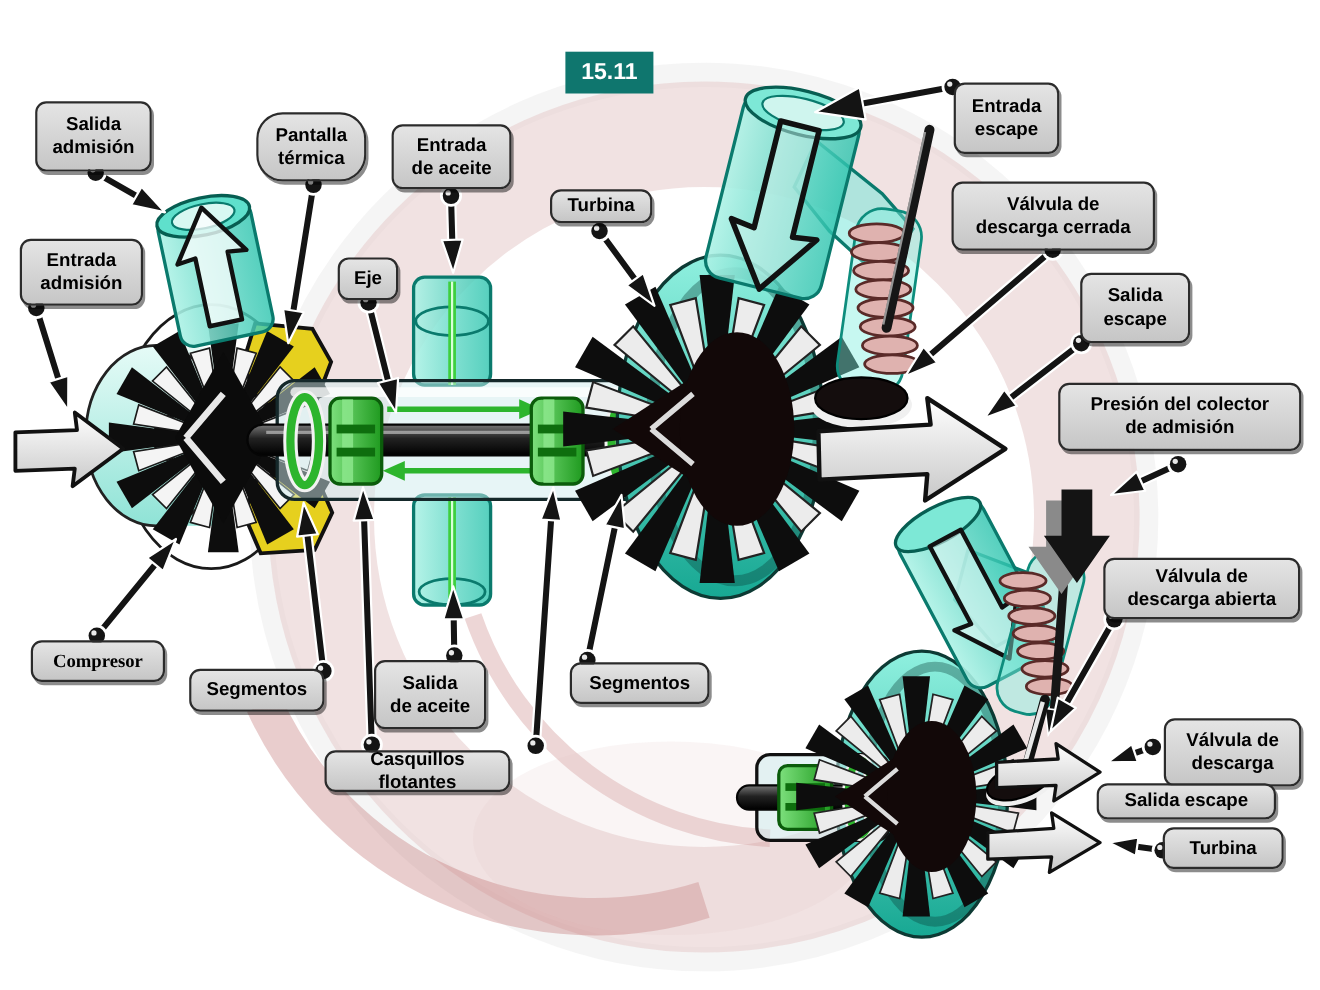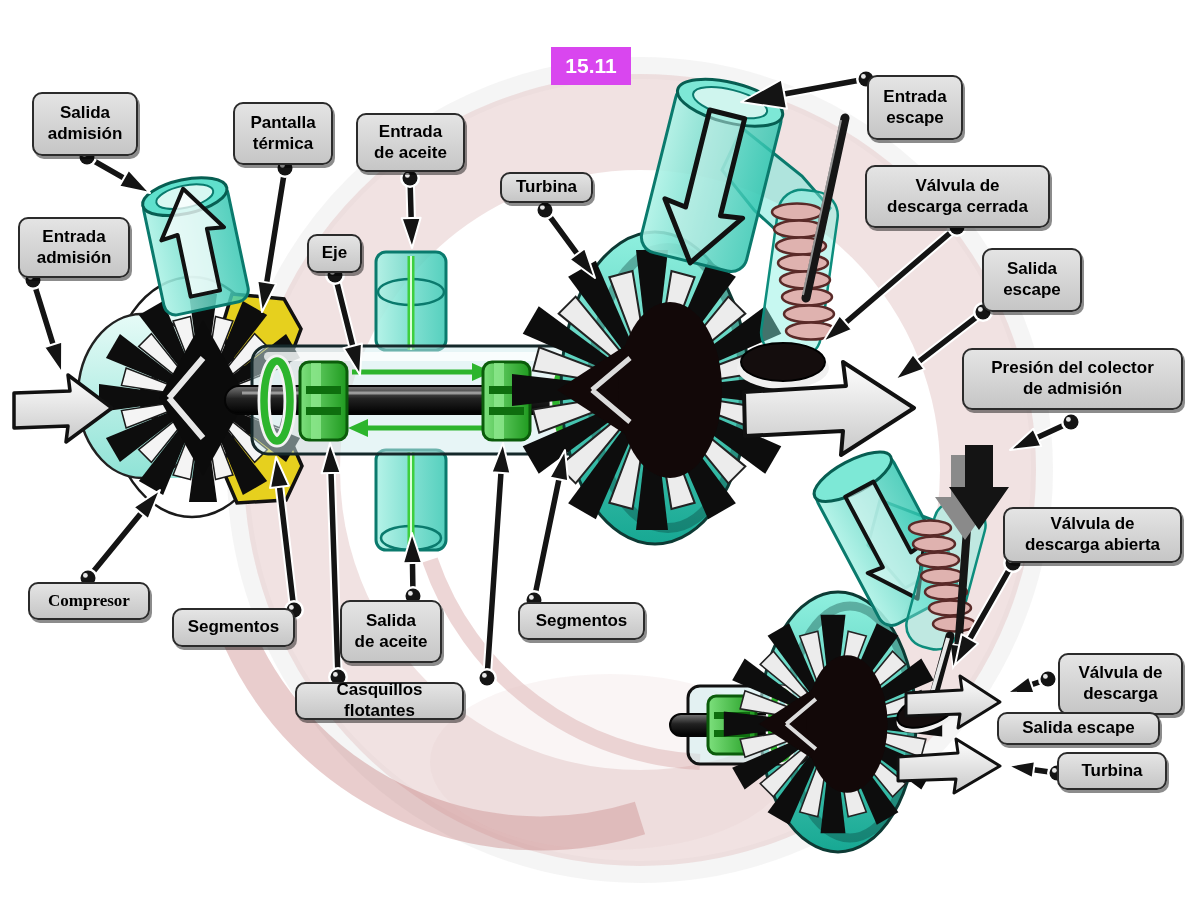--- a/index.html
+++ b/index.html
@@ -6,22 +6,22 @@
   #stage{position:relative;width:1200px;height:900px;background:#ffffff;overflow:hidden;
          font-family:"Liberation Sans",sans-serif;}
   #diagram-svg{position:absolute;left:0;top:0;}
   .label{position:absolute;display:flex;align-items:center;justify-content:center;
          background:linear-gradient(#e4e4e4,#c6c6c6);
          border:2.5px solid #2b2b2b;border-radius:10px;
          font-weight:bold;font-size:17px;line-height:1.22;text-align:center;color:#000;
          white-space:pre-line;box-shadow:2px 3px 0 rgba(0,0,0,.45);box-sizing:border-box;
          padding:2px 6px;z-index:5;}
   .figbox{position:absolute;display:flex;align-items:center;justify-content:center;
-         background:#d946ef;color:#fff;font-weight:bold;font-size:21px;z-index:5;
-         box-sizing:border-box;margin-left:37px;}
+         background:#0f766e;color:#fff;font-weight:bold;font-size:21px;z-index:5;
+         box-sizing:border-box;}
 </style>
 </head>
 <body>
 
 <div id="stage">
 
 <svg id="diagram-svg" width="1200" height="900" viewBox="0 0 1200 900">
   <defs>
     <linearGradient id="tealBodyG" x1="0" y1="0" x2="0" y2="1">
       <stop offset="0" stop-color="#8ff0df"></stop>
@@ -407,21 +407,21 @@
         <circle cx="484.4" cy="675.4" r="2.4" fill="#fff" opacity="0.9"></circle>
       </g>
 </svg>
 
 <div class="figbox" style="left:514px;top:47px;width:80px;height:38px;">15.11</div>
 
 <div class="label" style="left:32px;top:92px;width:106px;height:64px;">Salida
 admisión</div>
 <div class="label" style="left:18px;top:217px;width:112px;height:61px;">Entrada
 admisión</div>
-<div class="label" style="left:233px;top:102px;width:100px;height:63px;">Pantalla
+<div class="label" style="left:233px;top:102px;width:100px;height:63px;border-radius:24px;">Pantalla
 térmica</div>
 <div class="label" style="left:356px;top:113px;width:109px;height:59px;">Entrada
 de aceite</div>
 <div class="label" style="left:307px;top:234px;width:55px;height:39px;">Eje</div>
 <div class="label" style="left:500px;top:172px;width:93px;height:31px;">Turbina</div>
 <div class="label" style="left:867px;top:75px;width:96px;height:65px;">Entrada
 escape</div>
 <div class="label" style="left:865px;top:165px;width:185px;height:63px;">Válvula de
 descarga cerrada</div>
 <div class="label" style="left:982px;top:248px;width:100px;height:64px;">Salida

